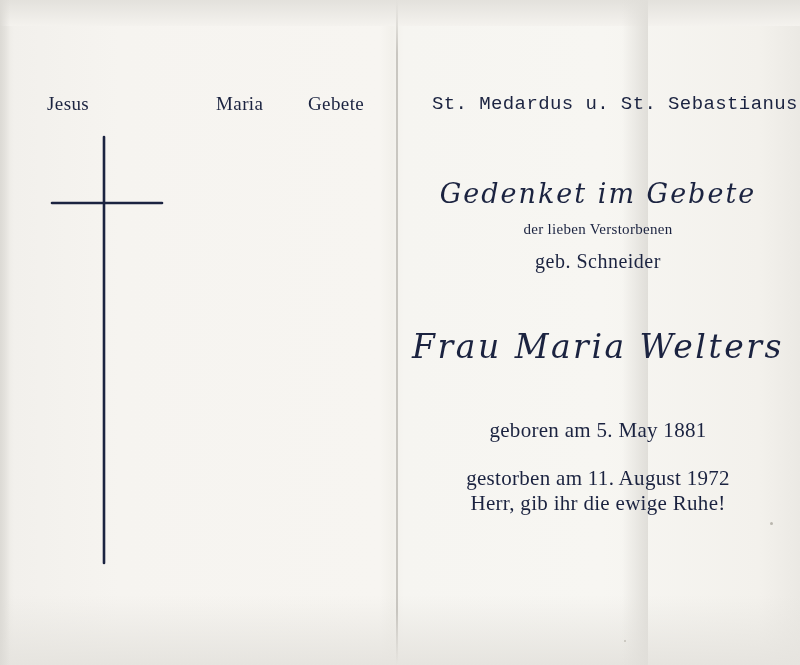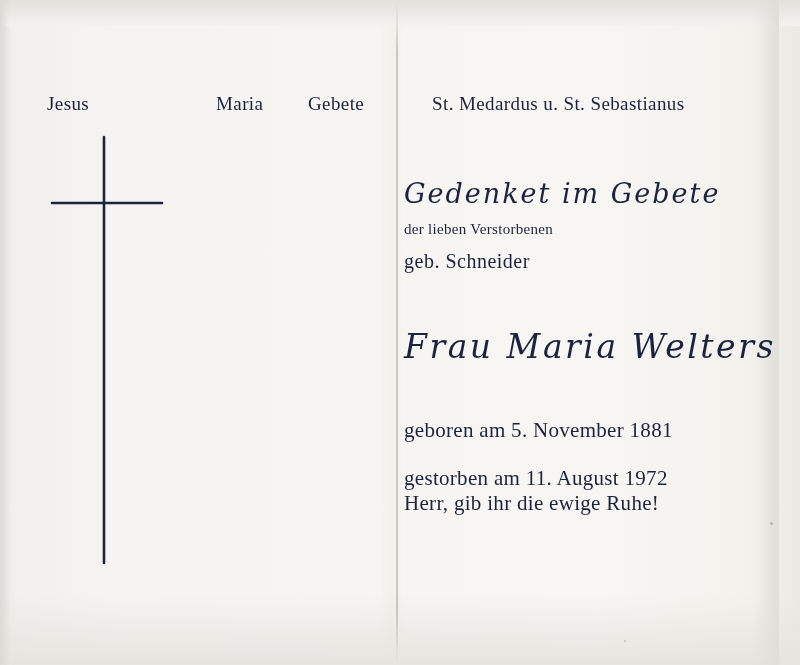--- a/index.html
+++ b/index.html
@@ -9,21 +9,21 @@
   }
   body {
     width: 800px;
     height: 665px;
     overflow: hidden;
     font-family: "Liberation Serif", serif;
   }
 
   #card-root {
     position: relative;
-    width: 779px;
+    width: 648px;
     height: 665px;
     background: #f4f2ee;
     border-radius: 31px;
   }
 
   
   #paper {
     position: absolute;
     left: 0; top: 0;
     width: 800px; height: 665px;
@@ -82,34 +82,35 @@
     font-size: 19px;
     letter-spacing: 0.4px;
   }
   #header-names span {
     position: absolute;
     white-space: nowrap;
   }
   .hn-jesus  { left: 47px;  }
   .hn-maria  { left: 172px; margin-left: 44px; }
   .hn-josef  { left: 308px; }
-  .hn-saints { left: 432px; }
+  .hn-saints { left: 432px; font-family: Liberation Mono, monospace; }
 
   
   #cross {
     position: absolute;
     left: 50px; top: 135px;
     width: 115px; height: 430px;
   }
 
   
   #right-panel {
     position: absolute;
     left: 404px; top: 140px;
     width: 388px;
+    text-align: center;
     color: #1b2340;
   }
   .script-big {
     font-family: "DejaVu Serif", serif;
     font-style: italic;
     font-size: 27px;
     letter-spacing: 2px;
     margin: 0;
     padding: 0;
   }
@@ -175,18 +176,18 @@
       <line x1="54" y1="2" x2="54" y2="428" stroke="#1b2340" stroke-width="2.6" stroke-linecap="round"></line>
       <line x1="2" y1="68" x2="112" y2="68" stroke="#1b2340" stroke-width="2.6" stroke-linecap="round"></line>
     </svg>
   </div>
 
   <div id="right-panel">
     <div id="gedenket" class="script-big">Gedenket im Gebete</div>
     <div id="der-lieben" class="line-small">der lieben Verstorbenen</div>
     <div id="name-born">geb. Schneider</div>
     <div id="name-main">Frau Maria Welters</div>
-    <div id="date-born" class="line-small">geboren am 5. November 1881</div>
+    <div id="date-born" class="line-small">geboren am 5. May 1881</div>
     <div id="date-died" class="line-small">gestorben am 11. August 1972</div>
     <div id="closing" class="line-small">Herr, gib ihr die ewige Ruhe!</div>
   </div>
 
 </div>
 
 </body></html>

